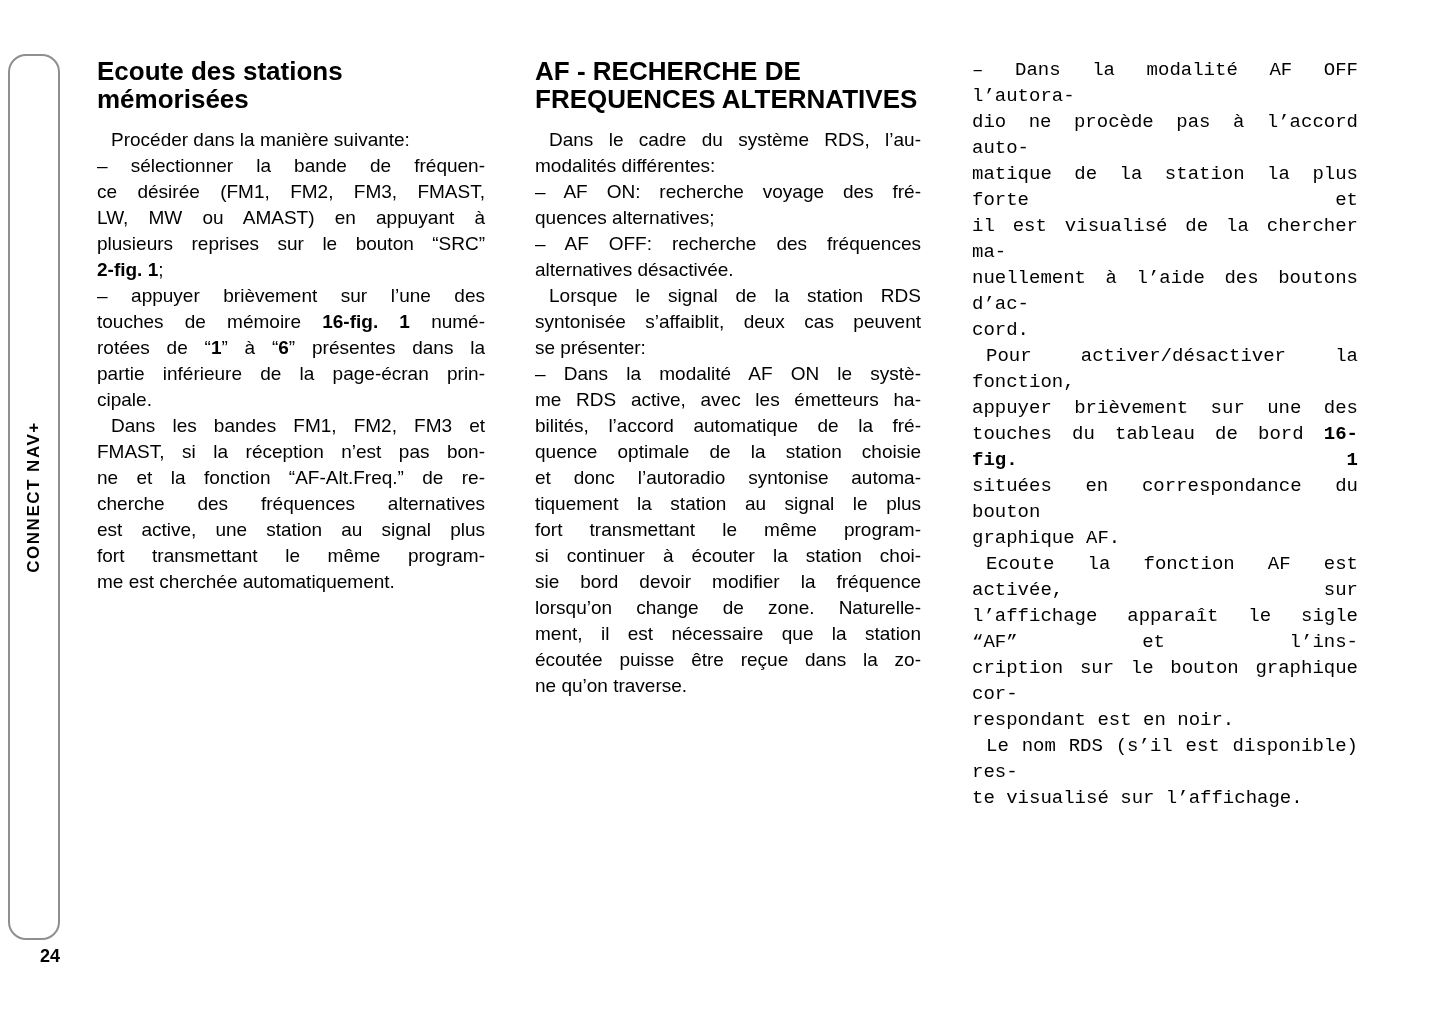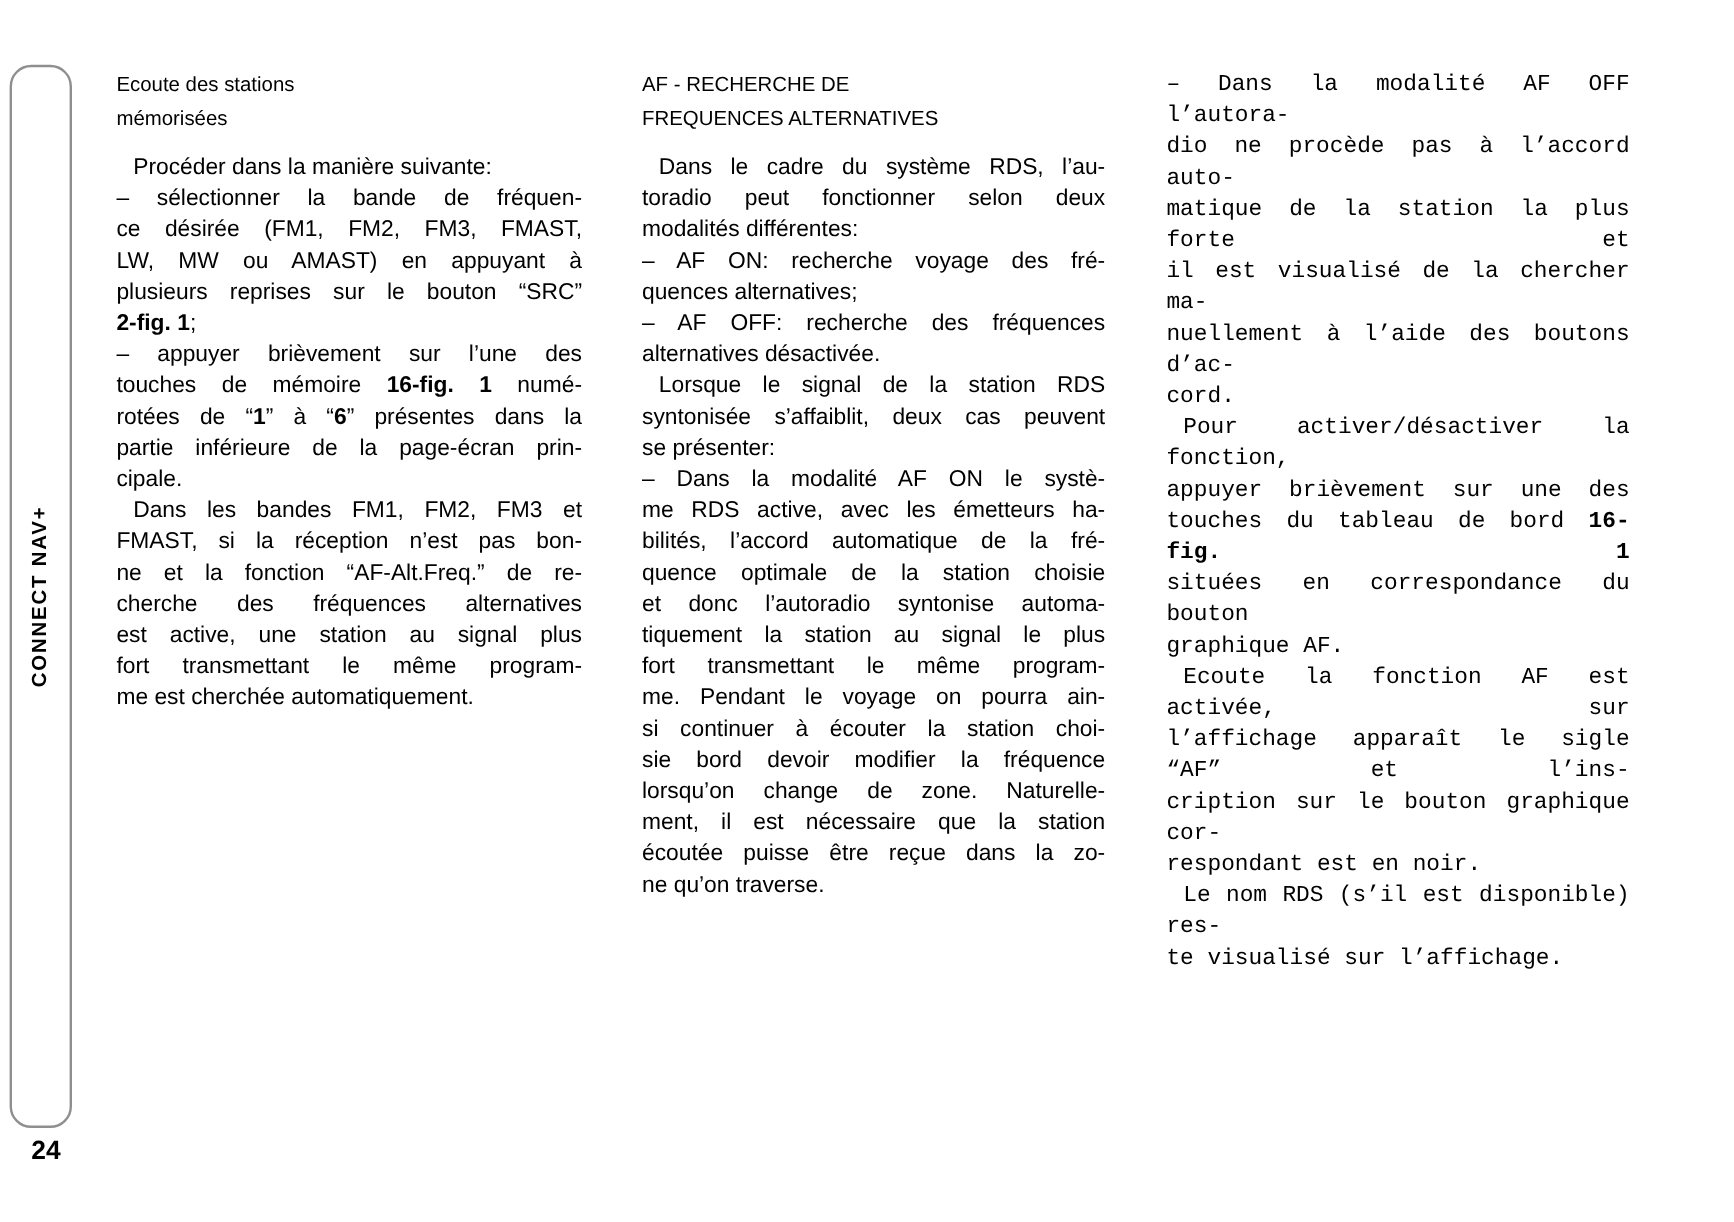--- a/index.html
+++ b/index.html
@@ -33,40 +33,40 @@
   .spine {
     transform: rotate(-90deg);
     white-space: nowrap;
     font-weight: bold;
     font-size: 17px;
     letter-spacing: 1.5px;
     color: #000;
   }
   .page-number {
     position: absolute;
-    left: 26px;
+    left: 40px;
     top: 946px;
     font-weight: bold;
-    font-size: 22px;
+    font-size: 18px;
   }
   
   .col {
     position: absolute;
     top: 57px;
     width: 388px;
     font-size: 19px;
     line-height: 26px;
   }
   #col0 { left: 97px; }
   #col1 { left: 535px; width: 386px; }
   #col2 { left: 972px; width: 386px; font-family: Liberation Mono, monospace; }
 
   .heading {
-    font-weight: normal;
-    font-size: 17px;
+    font-weight: bold;
+    font-size: 26px;
     line-height: 28px;
     margin-bottom: 14px;
   }
   .para {
     margin: 0 0 0 0;
   }
   .para + .para, .heading + .para {
   }
   .heading + .para { margin-top: 2px; }
   .line {
@@ -124,21 +124,20 @@
         <div class="line"><span>me est cherchée automatiquement.</span></div>
       </div>
     </div>
   <div class="col" id="col1">
       <div class="heading">
         <div>AF - RECHERCHE DE</div>
         <div>FREQUENCES ALTERNATIVES</div>
       </div>
       <div class="para">
         <div class="line jl ind"><span>Dans le cadre du système RDS, l’au-</span></div>
-        <div class="line jl"><span>toradio peut fonctionner selon deux</span></div>
         <div class="line"><span>modalités différentes:</span></div>
       </div>
       <div class="para">
         <div class="line jl"><span>– AF ON: recherche voyage des fré-</span></div>
         <div class="line"><span>quences alternatives;</span></div>
       </div>
       <div class="para">
         <div class="line jl"><span>– AF OFF: recherche des fréquences</span></div>
         <div class="line"><span>alternatives désactivée.</span></div>
       </div>
@@ -148,21 +147,20 @@
         <div class="line"><span>se présenter:</span></div>
       </div>
       <div class="para">
         <div class="line jl"><span>– Dans la modalité AF ON le systè-</span></div>
         <div class="line jl"><span>me RDS active, avec les émetteurs ha-</span></div>
         <div class="line jl"><span>bilités, l’accord automatique de la fré-</span></div>
         <div class="line jl"><span>quence optimale de la station choisie</span></div>
         <div class="line jl"><span>et donc l’autoradio syntonise automa-</span></div>
         <div class="line jl"><span>tiquement la station au signal le plus</span></div>
         <div class="line jl"><span>fort transmettant le même program-</span></div>
-        <div class="line jl"><span>me. Pendant le voyage on pourra ain-</span></div>
         <div class="line jl"><span>si continuer à écouter la station choi-</span></div>
         <div class="line jl"><span>sie bord devoir modifier la fréquence</span></div>
         <div class="line jl"><span>lorsqu’on change de zone. Naturelle-</span></div>
         <div class="line jl"><span>ment, il est nécessaire que la station</span></div>
         <div class="line jl"><span>écoutée puisse être reçue dans la zo-</span></div>
         <div class="line"><span>ne qu’on traverse.</span></div>
       </div>
     </div>
   <div class="col" id="col2">
       <div class="para">

